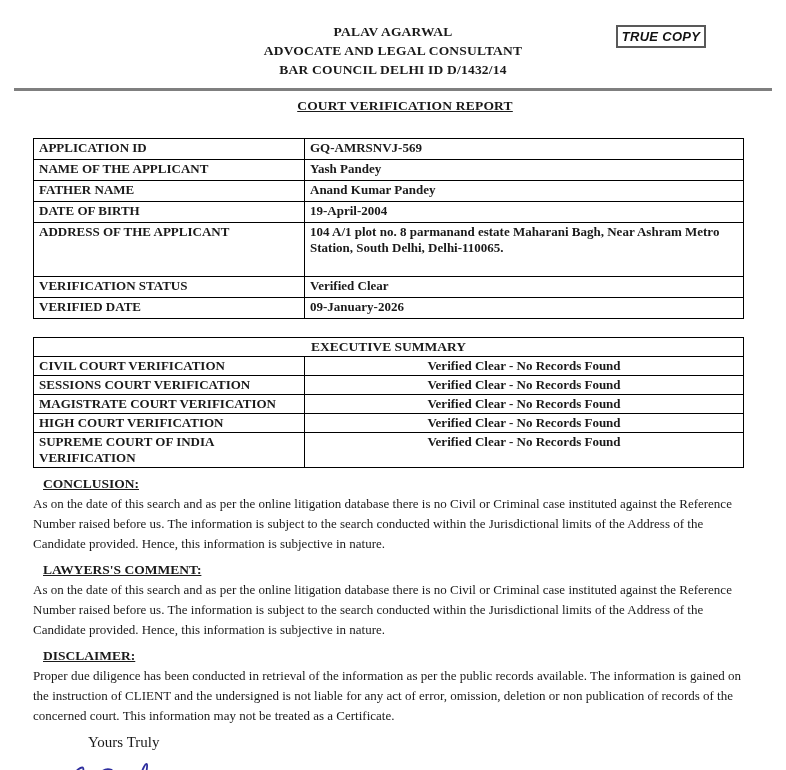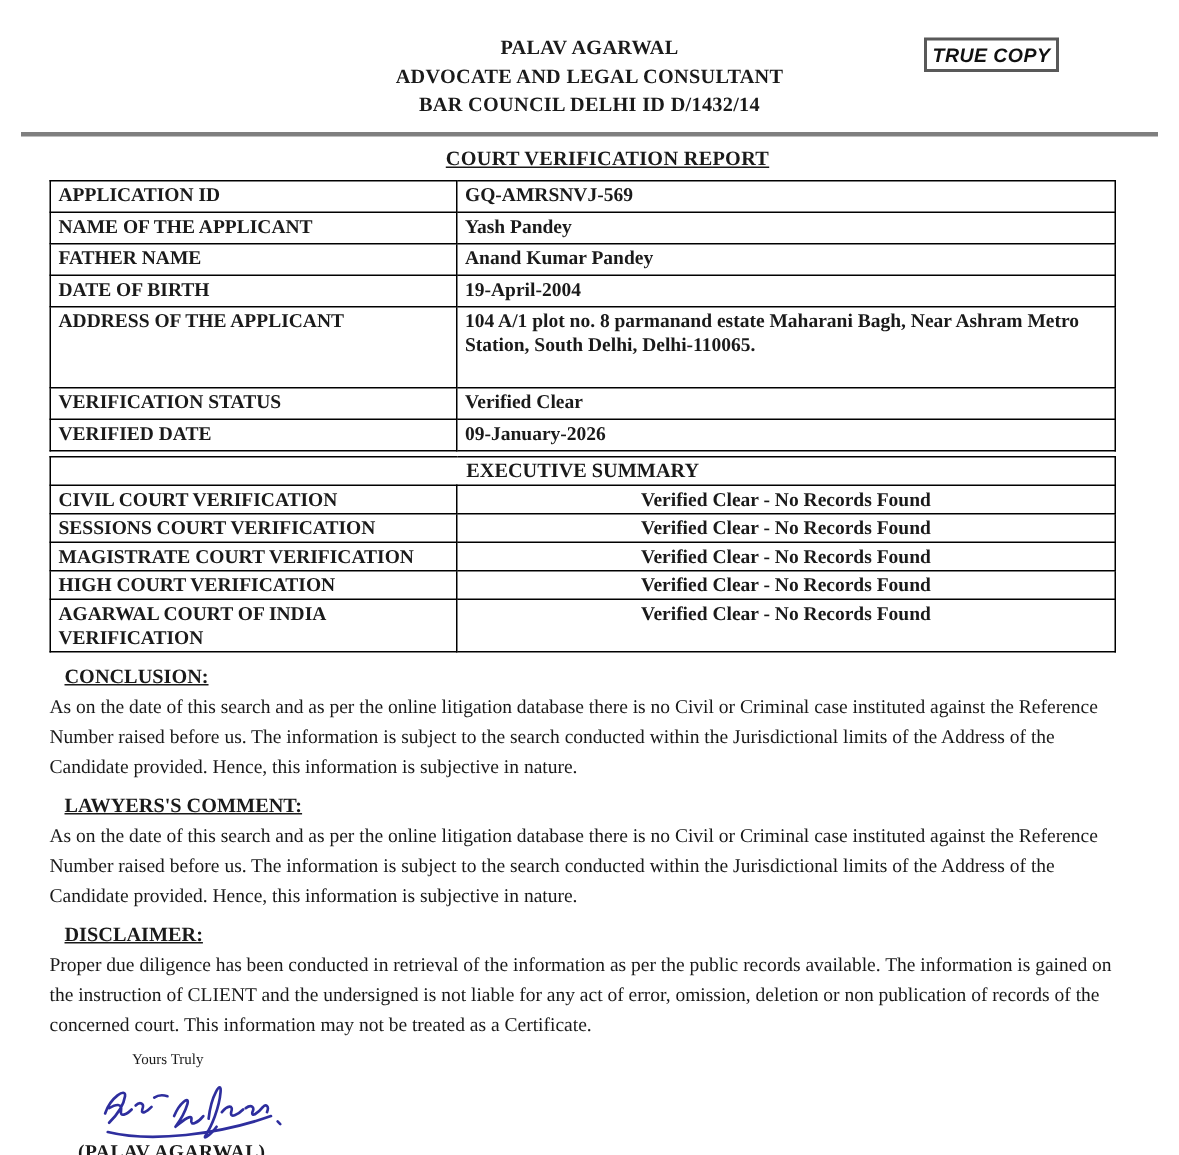--- a/index.html
+++ b/index.html
@@ -15,37 +15,37 @@
     position:absolute; top:25px; left:616px; width:86px; height:19px;
     border:2px solid #595959; display:flex; align-items:center; justify-content:center;
     font-family:"Liberation Sans", sans-serif; font-style:italic; font-weight:bold;
     font-size:13px; color:#111; letter-spacing:0.3px;
   }
   .rule { height:3px; background:#7f7f7f; margin:9px 14px 0 14px; }
   .report-title { text-align:center; margin-top:7px; font-weight:bold;
                   font-size:13.5px; text-decoration:underline; letter-spacing:0.2px;padding-left:24px; }
   
   table { border-collapse:collapse; width:711px; margin-left:33px; font-size:13px; }
-  .details-table { margin-top:6px;border-radius:19px; }
-  .summary-table { margin-top:3px;border-radius:23px; }
+  .details-table { margin-top:24px;border-radius:19px; }
+  .summary-table { margin-top:18px;border-radius:23px; }
   td, th { border:1px solid #000000; padding:1px 5px; vertical-align:top; text-align:left; }
   td.lbl { width:260px; font-weight:bold; }
   td.val { font-weight:bold; }
   .details-table td { height:18px; }
   .details-table tr.tall td { height:51px; }
   .summary-table th { text-align:center; font-size:13.5px; font-weight:bold; padding:1px 4px; }
   .summary-table td { height:16px; }
   .summary-table td.val { text-align:center; }
   
   .section { margin:0 40px 0 33px; }
   .section-heading { font-size:13.5px; font-weight:bold; text-decoration:underline;
                      margin:8px 0 2px 10px; }
   .section-body { font-size:13px; line-height:20px; margin:0; }
   
-  .closing { margin:8px 0 0 88px; font-size:10px; }
+  .closing { margin:8px 0 0 88px; font-size:15px; }
   .signature-wrap { margin:2px 0 0 52px; height:46px; }
   .signatory { margin-left:52px; font-size:13px; font-weight:bold; letter-spacing:0.3px; }
 </style>
 </head>
 <body>
 
 <div class="page">
 
   <div class="stamp">
     <span>TRUE COPY</span>
@@ -109,21 +109,21 @@
       </tr>
       <tr>
         <td class="lbl">MAGISTRATE COURT VERIFICATION</td>
         <td class="val">Verified Clear - No Records Found</td>
       </tr>
       <tr>
         <td class="lbl">HIGH COURT VERIFICATION</td>
         <td class="val">Verified Clear - No Records Found</td>
       </tr>
       <tr>
-        <td class="lbl">AGARWAL COURT OF INDIA VERIFICATION</td>
+        <td class="lbl">SUPREME COURT OF INDIA VERIFICATION</td>
         <td class="val">Verified Clear - No Records Found</td>
       </tr>
     </tbody>
   </table>
 
   <div class="section">
     <div class="section-heading">CONCLUSION:</div>
     <p class="section-body">As on the date of this search and as per the online litigation database there is no Civil or Criminal case instituted against the Reference Number raised before us. The information is subject to the search conducted within the Jurisdictional limits of the Address of the Candidate provided. Hence, this information is subjective in nature.</p>
   </div>
 

